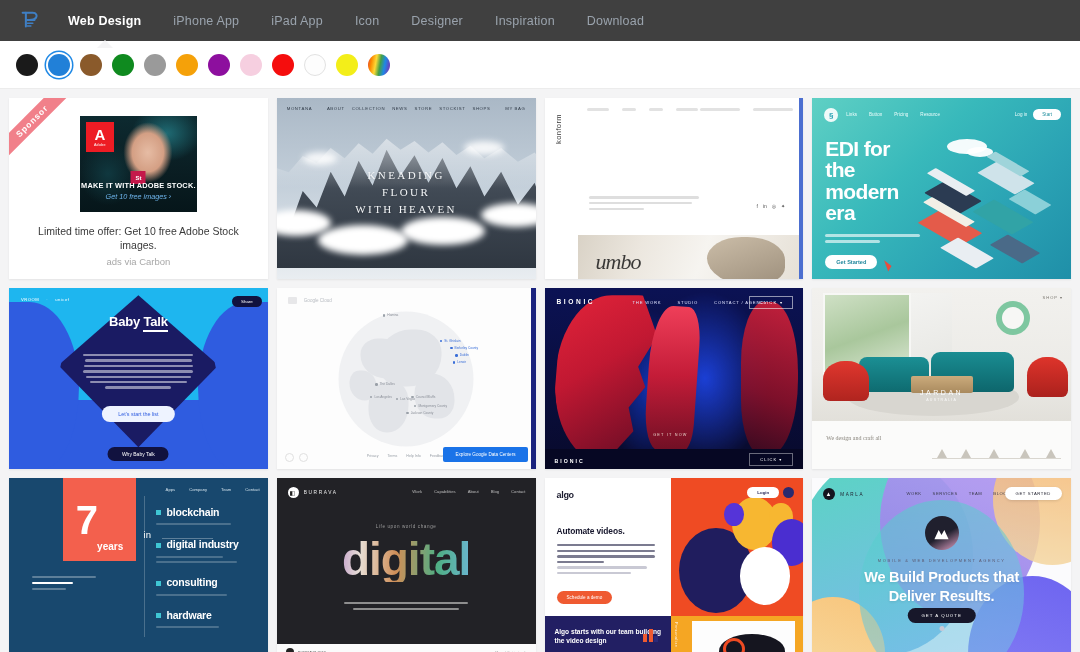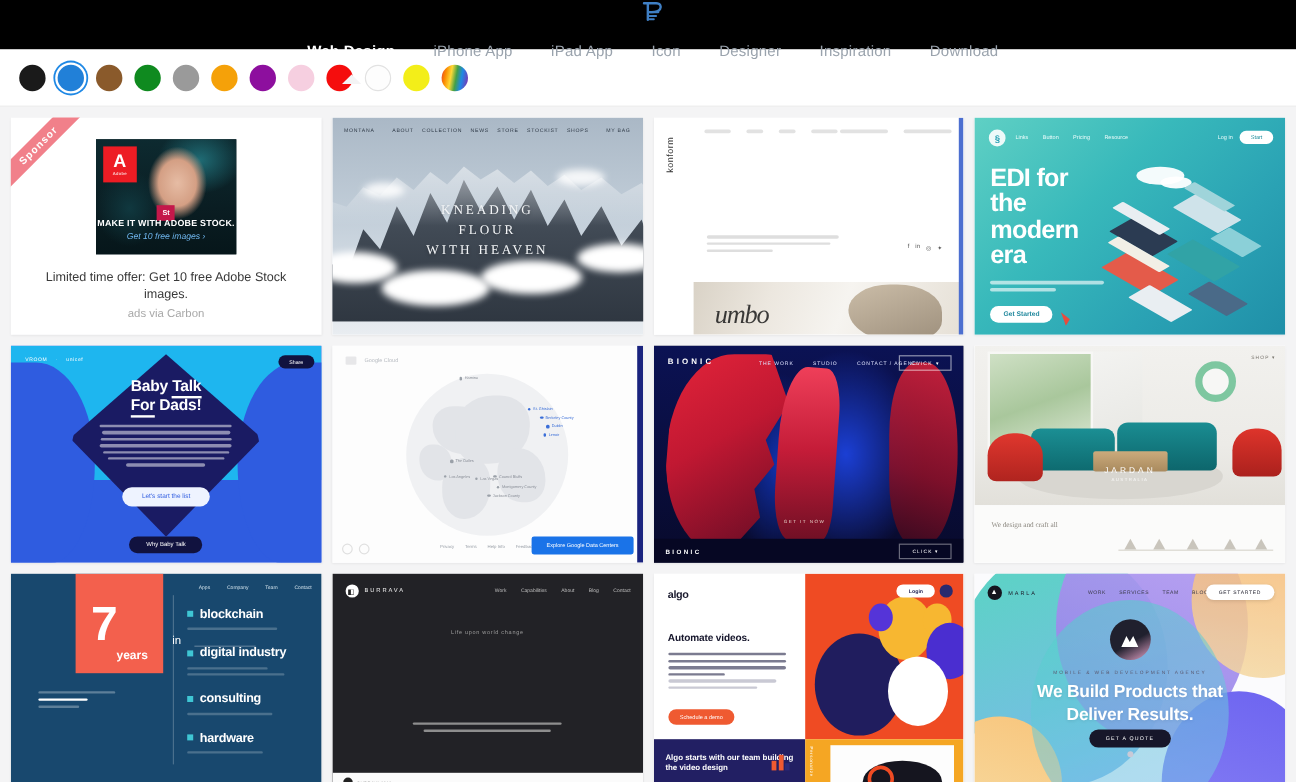--- a/index.html
+++ b/index.html
@@ -6,22 +6,22 @@
   * { margin:0; padding:0; box-sizing:border-box; }
   html, body { width:1080px; height:652px; overflow:hidden; }
   body {
     font-family:"Liberation Sans", sans-serif;
     background:#f4f4f5;
     -webkit-font-smoothing:antialiased;
   }
 
   
   .topnav {
-    height:41px; background:#000000; display:flex; align-items:center;
-    position:relative; padding-left:8px;flex-direction:column;
+    height:41px; background:#404040; display:flex; align-items:center;
+    position:relative; padding-left:8px;
   }
   .logo-box { width:44px; height:41px; display:flex; align-items:center; justify-content:center; }
   .nav-items { display:flex; align-items:center; height:41px; }
   .nav-item {
     position:relative; height:41px; display:flex; align-items:center;
     padding:0 16px; font-size:12.5px; color:#9aa3ad; letter-spacing:.2px;
     cursor:pointer; white-space:nowrap;
   }
   .nav-item.active { color:#ffffff; font-weight:bold; }
   .nav-item.active::after {
@@ -618,22 +618,20 @@
       <div class="bt-center"></div>
       <div class="bt-top">
         <span>VROOM</span>
         <span style="opacity:.6">·</span>
         <span>unicef</span>
       </div>
       <div class="bt-corner">Share</div>
       <div class="bt-h1">
         <div><span>Baby</span>
              <u>Talk</u></div>
-        <div><u>For</u>
-             <span>Dads!</span></div>
       </div>
       <div class="bt-body">
         <div style="width:100%"></div>
           <div style="width:97%"></div>
           <div style="width:99%"></div>
         <div style="width:100%"></div>
           <div style="width:95%"></div>
           <div style="width:88%"></div>
           <div style="width:60%"></div>
       </div>
@@ -776,20 +774,21 @@
         <span>BURRAVA</span>
       </div>
       <div class="dg-nav">
         <span>Work</span>
         <span>Capabilities</span>
         <span>About</span>
         <span>Blog</span>
         <span>Contact</span>
       </div>
       <div class="dg-eyebrow">Life upon world change</div>
+      <div class="dg-word">digital</div>
       <div class="dg-body">
         <div style="width:100%"></div>
           <div style="width:86%"></div>
       </div>
       <div class="dg-foot"></div>
       <div class="dg-fl">
         <span class="circ"></span>
         <span>BURRAVA 2019</span>
       </div>
       <div class="dg-fr">Menu / Get in touch</div>

